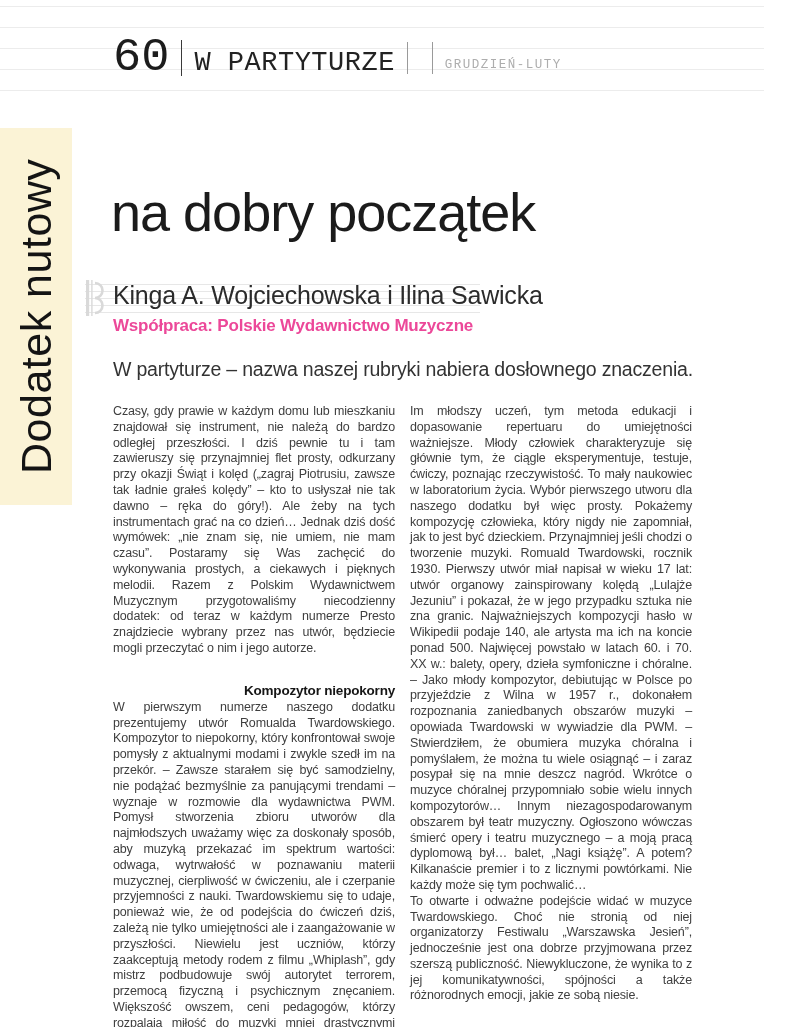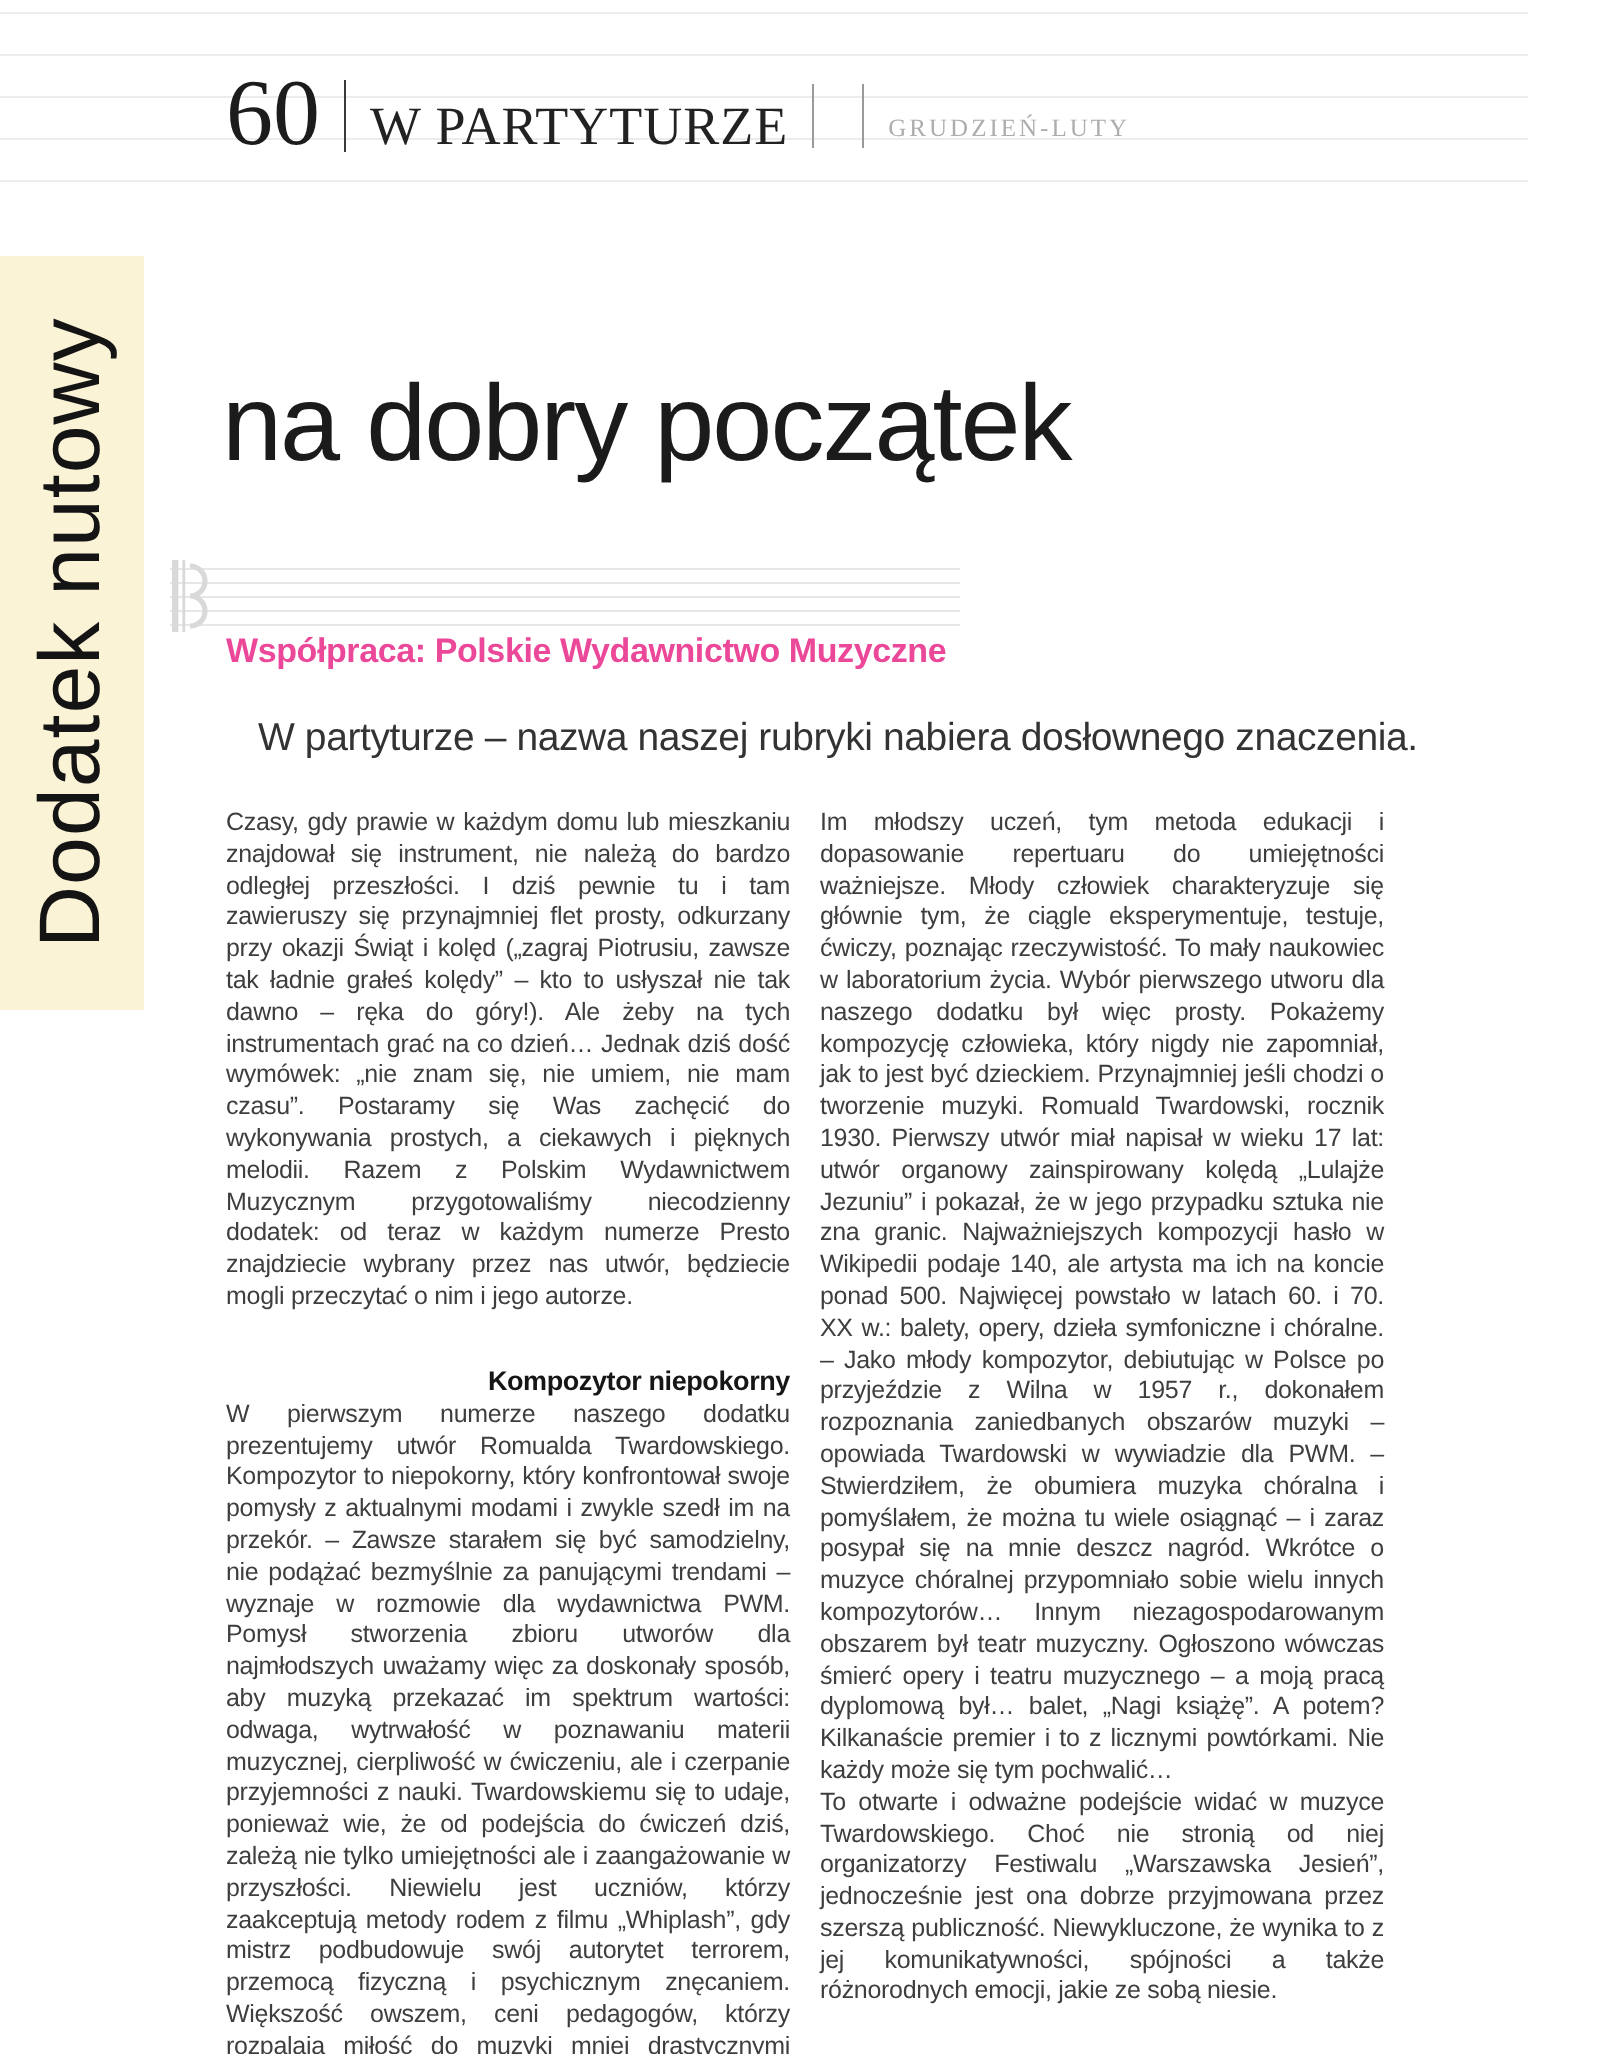--- a/index.html
+++ b/index.html
@@ -7,21 +7,21 @@
     position:relative; width:800px; height:1027px; background:#ffffff;
     overflow:hidden; font-family:"Liberation Sans", sans-serif;
   }
   
   .staff-header {
     position:absolute; left:0; top:6px; width:764px; height:86px;
     background:repeating-linear-gradient(to bottom, #ececec 0 1px, transparent 1px 21px);
   }
   .header-row {
     position:absolute; left:113px; top:34px; display:flex; align-items:baseline;
-    font-family:Liberation Serif, serif; white-space:nowrap;
+    font-family:Liberation Mono, monospace; white-space:nowrap;
   }
   .page-number { font-size:47px; color:#1c1c1c; line-height:1; }
   .hdr-sep { display:inline-block; width:1px; align-self:center; margin:0 12px; }
   .sep-dark { height:36px; background:#3a3a3a; }
   .sep-gray { height:32px; background:#9a9a9a; }
   .section-label { font-size:27px; color:#222; letter-spacing:0.5px; }
   .magazine-name { font-size:27px; color:#9b9b9b; letter-spacing:2px; }
   .issue-label { font-size:12.5px; color:#adadad; letter-spacing:1.5px; align-self:center; margin-top:14px; }
   
   .sidebar-band { position:absolute; left:0; top:128px; width:72px; height:377px; }
@@ -37,21 +37,21 @@
     font-weight:300; color:#1b1b1b; letter-spacing:-1px;
   }
   .staff-byline {
     position:absolute; left:85px; top:284px; width:395px; height:30px;
     background:repeating-linear-gradient(to bottom, #e7e7e7 0 1px, transparent 1px 7px);
   }
   .clef { position:absolute; left:85px; top:277px; }
   .byline { position:absolute; left:113px; top:281px; font-size:25px; color:#2b2b2b; letter-spacing:-0.2px; }
   .collab { position:absolute; left:113px; top:316px; font-size:17px; font-weight:600; color:#ec4899; letter-spacing:-0.2px; }
   .lead {
-    position:absolute; left:129px; top:358px; width:600px;
+    position:absolute; left:113px; top:358px; width:600px;
     font-size:19.5px; font-weight:300; color:#333; letter-spacing:-0.2px;
   }
   
   .columns { position:absolute; left:113px; top:404px; width:579px; display:flex; gap:15px; }
   .col { width:282px; }
   .body-par {
     margin:0; font-size:12.5px; line-height:15.8px; letter-spacing:-0.15px;
     color:#3e3e3e; text-align:justify;
   }
   .subhead { margin:0 0 2px 0; font-size:13.5px; font-weight:700; color:#161616; letter-spacing:-0.2px; }
@@ -80,20 +80,21 @@
     <br>
     <span>na dobry początek</span>
   </h1>
 
   <div class="staff-byline"></div>
   <svg class="clef" width="22" height="42" viewBox="0 0 22 42">
     <rect x="1" y="3" width="3.2" height="36" fill="#d9d9d9"></rect>
     <rect x="6.2" y="3" width="1.4" height="36" fill="#d9d9d9"></rect>
     <path d="M10 6 a6.5 6.5 0 1 1 0 15 a6.5 6.5 0 1 1 0 15" fill="none" stroke="#d9d9d9" stroke-width="2.6"></path>
   </svg>
+  <div class="byline">Kinga A. Wojciechowska i Ilina Sawicka</div>
   <div class="collab">Współpraca: Polskie Wydawnictwo Muzyczne</div>
 
   <div class="lead">W partyturze – nazwa naszej rubryki nabiera dosłownego znaczenia.</div>
 
   <div class="columns">
     <div class="col">
       <p class="body-par">Czasy, gdy prawie w każdym domu lub mieszkaniu znajdował się instrument, nie należą do bardzo odległej przeszłości. I dziś pewnie tu i tam zawieruszy się przynajmniej flet prosty, odkurzany przy okazji Świąt i kolęd („zagraj Piotrusiu, zawsze tak ładnie grałeś kolędy” – kto to usłyszał nie tak dawno – ręka do góry!). Ale żeby na tych instrumentach grać na co dzień… Jednak dziś dość wymówek: „nie znam się, nie umiem, nie mam czasu”. Postaramy się Was zachęcić do wykonywania prostych, a ciekawych i pięknych melodii. Razem z Polskim Wydawnictwem Muzycznym przygotowaliśmy niecodzienny dodatek: od teraz w każdym numerze Presto znajdziecie wybrany przez nas utwór, będziecie mogli przeczytać o nim i jego autorze.</p>
       <h3 class="subhead subhead-spaced">Kompozytor niepokorny</h3>
       <p class="body-par">W pierwszym numerze naszego dodatku prezentujemy utwór Romualda Twardowskiego. Kompozytor to niepokorny, który konfrontował swoje pomysły z aktualnymi modami i zwykle szedł im na przekór. – Zawsze starałem się być samodzielny, nie podążać bezmyślnie za panującymi trendami – wyznaje w rozmowie dla wydawnictwa PWM. Pomysł stworzenia zbioru utworów dla najmłodszych uważamy więc za doskonały sposób, aby muzyką przekazać im spektrum wartości: odwaga, wytrwałość w poznawaniu materii muzycznej, cierpliwość w ćwiczeniu, ale i czerpanie przyjemności z nauki. Twardowskiemu się to udaje, ponieważ wie, że od podejścia do ćwiczeń dziś, zależą nie tylko umiejętności ale i zaangażowanie w przyszłości. Niewielu jest uczniów, którzy zaakceptują metody rodem z filmu „Whiplash”, gdy mistrz podbudowuje swój autorytet terrorem, przemocą fizyczną i psychicznym znęcaniem. Większość owszem, ceni pedagogów, którzy rozpalają miłość do muzyki mniej drastycznymi metodami.</p>
     </div>

